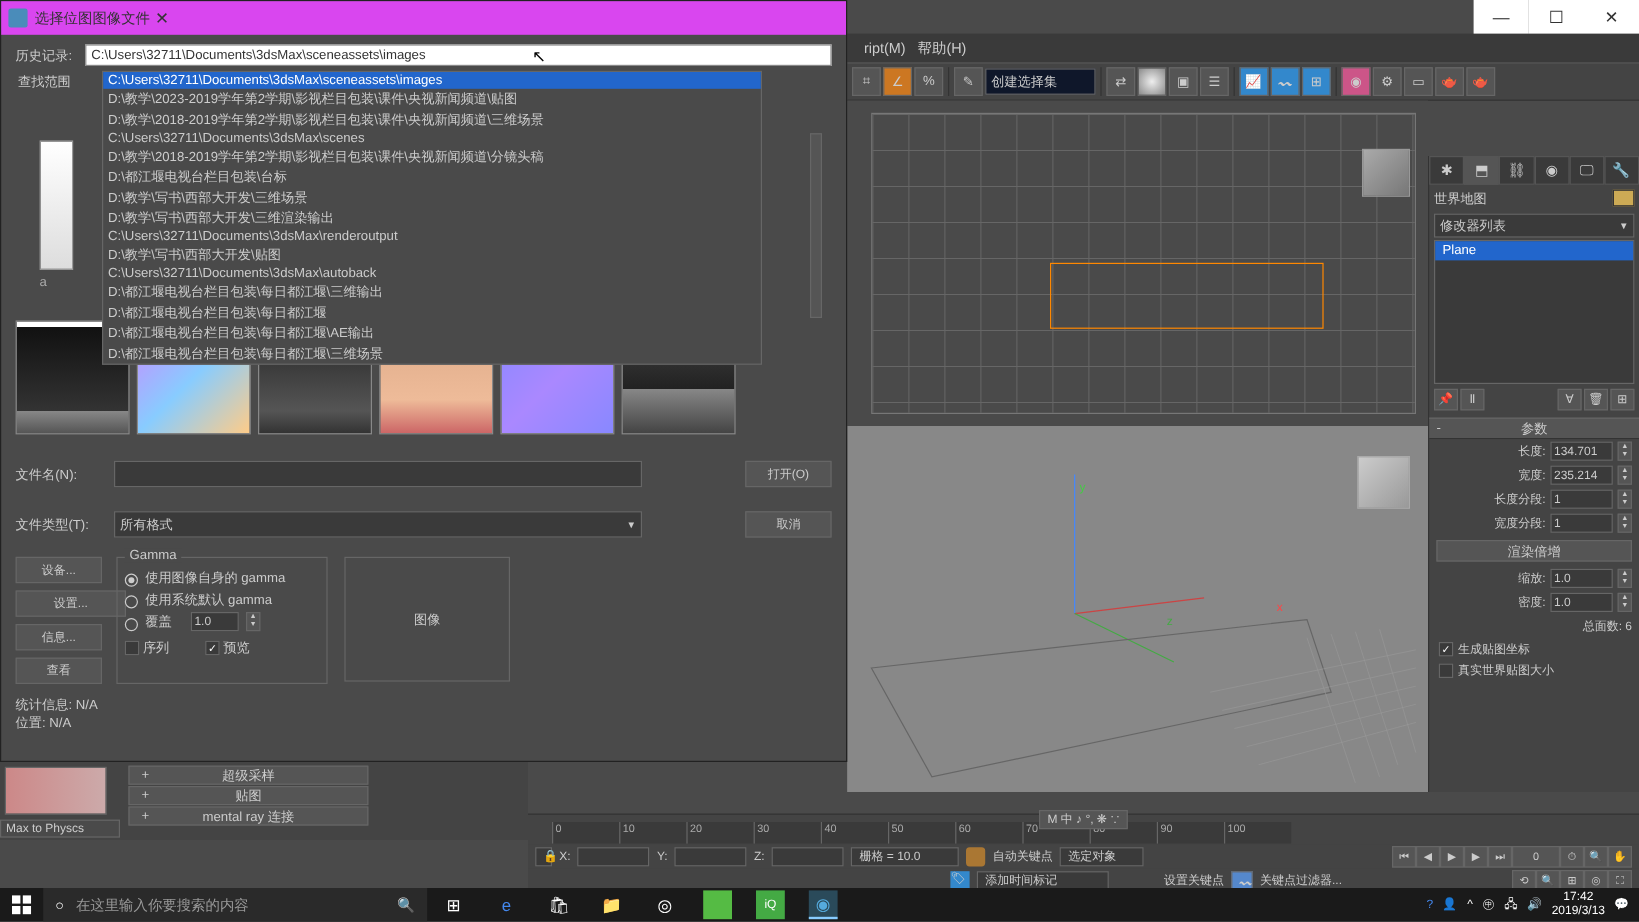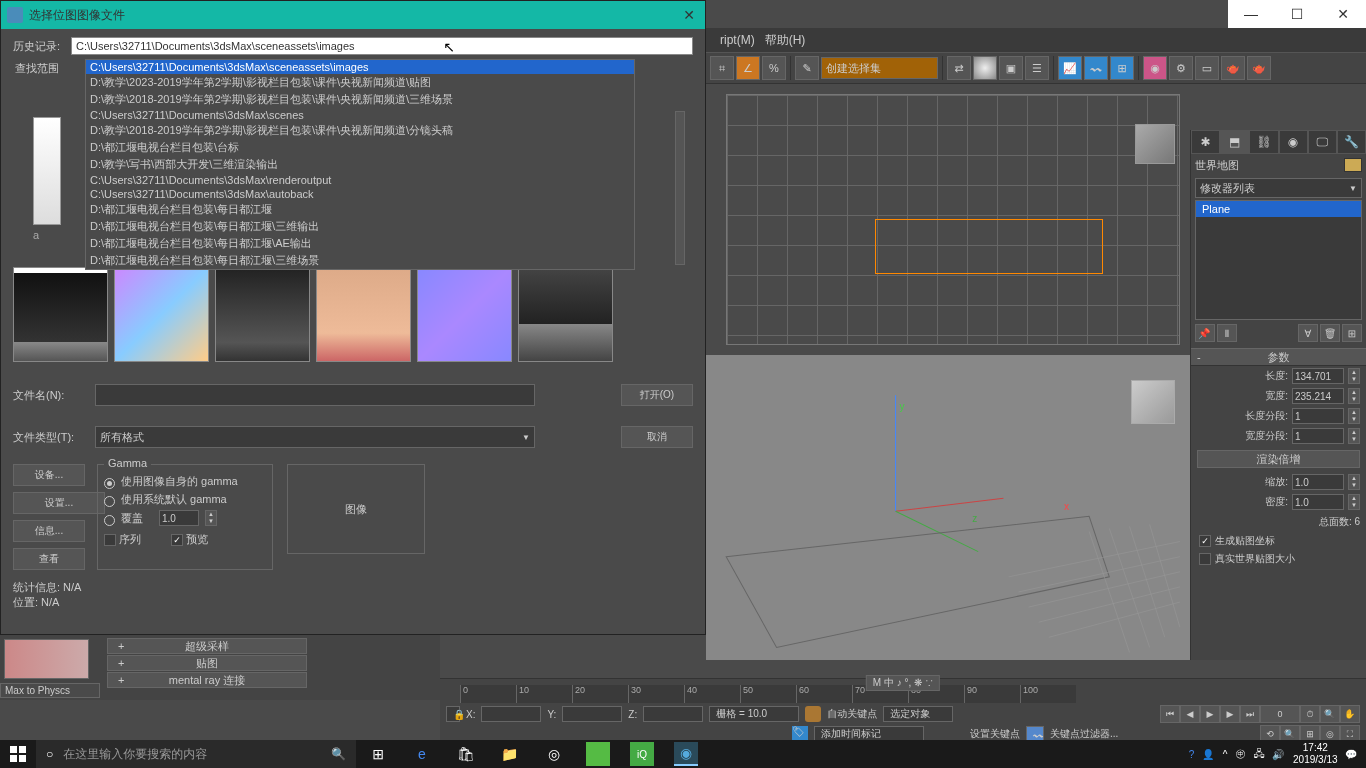--- a/index.html
+++ b/index.html
@@ -11,21 +11,21 @@
 
 
 .menubar { position: absolute; top: 28px; left: 0; right: 0; height: 24px; background: #3a3a3a; display: flex; align-items: center; padding-left: 720px; color: #ccc; font-size: 12px; }
 .menubar span { margin-right: 10px; }
 
 
 .main-toolbar { position: absolute; top: 52px; left: 706px; right: 0; height: 32px; background: #444; display: flex; align-items: center; gap: 2px; padding: 0 4px; border-top: 1px solid #555; border-bottom: 1px solid #333; }
 .tb-icon { width: 24px; height: 24px; background: #555; border: 1px solid #666; display: flex; align-items: center; justify-content: center; color: #ccc; font-size: 11px; }
 .tb-orange { background: #cc7722; }
 .tb-sep { width: 1px; height: 24px; background: #333; margin: 0 2px; }
-.selset-input { width: 117px; height: 22px; background: #a16207; border: 1px solid #666; color: #ccc; font-size: 11px; padding: 0 4px; }
+.selset-input { width: 92px; height: 22px; background: #0f172a; border: 1px solid #666; color: #ccc; font-size: 11px; padding: 0 4px; }
 
 
 .viewport-area { position: absolute; top: 84px; left: 706px; right: 176px; bottom: 108px; background: #5a5a5a; }
 .vp-top { position: absolute; top: 0; left: 0; right: 0; height: 47%; background: #4a4a4a; }
 .vp-bottom { position: absolute; top: 47%; left: 0; right: 0; bottom: 0; background: #888; }
 .vp-grid { position: absolute; top: 10px; left: 20px; right: 10px; bottom: 10px; border: 1px solid #777; }
 .vp-grid::before { content: ''; position: absolute; inset: 0; background-image: linear-gradient(to right, #666 1px, transparent 1px), linear-gradient(to bottom, #666 1px, transparent 1px); background-size: 30px 30px; }
 .vp-selected { position: absolute; top: 50%; left: 35%; right: 18%; bottom: 30%; border: 1px solid #ff8800; }
 .vp-cube-gizmo { position: absolute; top: 40px; right: 15px; width: 40px; height: 40px; background: linear-gradient(135deg, #aaa, #777); border: 1px solid #999; }
 .vp-axis-y { position: absolute; top: 15%; left: 40%; color: #44cc44; font-size: 10px; }
@@ -49,21 +49,21 @@
 .param-row { display: flex; align-items: center; height: 20px; padding: 2px 6px; color: #ccc; font-size: 10px; justify-content: flex-end; gap: 4px; }
 .param-label { flex: 1; text-align: right; }
 .spinner { width: 52px; height: 16px; background: #3a3a3a; border: 1px solid #666; color: #ccc; font-size: 10px; padding: 0 2px; display: flex; align-items: center; }
 .spinbtns { width: 12px; height: 16px; background: #555; border: 1px solid #666; display: flex; flex-direction: column; }
 .spinbtns span { flex: 1; font-size: 6px; text-align: center; line-height: 7px; color: #ccc; }
 .check-row { display: flex; align-items: center; padding: 2px 8px; color: #ccc; font-size: 10px; gap: 4px; }
 .chk { width: 12px; height: 12px; background: #3a3a3a; border: 1px solid #666; display: flex; align-items: center; justify-content: center; font-size: 9px; color: #fff; }
 
 
 .dialog { position: absolute; top: 0; left: 0; width: 706px; height: 635px; background: #4a4a4a; border: 1px solid #222; z-index: 10; }
-.dialog-titlebar { height: 28px; background: #14b8a6; display: flex; align-items: center; padding: 0 6px; color: #333; font-size: 12px; justify-content: space-between; }
+.dialog-titlebar { height: 28px; background: #d946ef; display: flex; align-items: center; padding: 0 6px; color: #333; font-size: 12px; }
 .dialog-title { display: flex; align-items: center; gap: 6px; }
 .dlg-icon { width: 16px; height: 16px; background: #4a8cba; border-radius: 2px; }
 .dlg-close { width: 20px; height: 20px; font-size: 14px; display: flex; align-items: center; justify-content: center; }
 .dialog-body { padding: 8px 12px; color: #ccc; font-size: 11px; }
 .hist-row { display: flex; align-items: center; gap: 8px; margin-bottom: 4px; position: relative; }
 .hist-label { width: 50px; }
 .hist-input { flex: 1; height: 18px; background: #fff; border: 1px solid #888; color: #333; font-size: 11px; padding: 0 4px; display: flex; align-items: center; cursor: text; }
 .cursor-arrow { position: absolute; right: 238px; top: 2px; font-size: 14px; color: #000; z-index: 20; }
 .hist-dropdown { position: absolute; top: 22px; left: 72px; right: 58px; background: #4a4a4a; border: 1px solid #666; z-index: 15; }
 .hist-opt { padding: 1px 4px; font-size: 11px; color: #ccc; }
@@ -85,21 +85,21 @@
 .file-select { width: 440px; height: 22px; background: #3a3a3a; border: 1px solid #666; color: #ccc; font-size: 11px; padding: 0 4px; display: flex; align-items: center; justify-content: space-between; }
 .file-select::after { content: '▼'; font-size: 8px; }
 
 .bottom-panel { display: flex; gap: 8px; margin-top: 16px; }
 .left-btns { width: 76px; display: flex; flex-direction: column; gap: 6px; }
 .gamma-group { width: 176px; border: 1px solid #666; padding: 6px; position: relative; }
 .gamma-group legend { position: absolute; top: -8px; left: 6px; background: #4a4a4a; padding: 0 4px; font-size: 11px; }
 .radio-row { display: flex; align-items: flex-end; gap: 6px; margin: 3px 0; font-size: 11px; }
 .radio { width: 11px; height: 11px; border: 1px solid #ccc; border-radius: 50%; display: flex; align-items: center; justify-content: center; }
 .radio.checked::after { content: ''; width: 5px; height: 5px; background: #ccc; border-radius: 50%; }
-.preview-box { width: 138px; height: 90px; border: 1px solid #666; display: flex; align-items: center; justify-content: center; font-size: 11px; color: #ccc; margin-left: 6px; }
+.preview-box { width: 138px; height: 104px; border: 1px solid #666; display: flex; align-items: center; justify-content: center; font-size: 11px; color: #ccc; margin-left: 6px; }
 .seq-row { display: flex; align-items: center; gap: 30px; margin-top: 6px; font-size: 11px; }
 
 .stats { margin-top: 10px; font-size: 11px; color: #ccc; }
 
 
 .ll-panel { position: absolute; top: 635px; left: 0; width: 440px; height: 65px; background: #444; }
 .ll-thumb { width: 85px; height: 40px; background: linear-gradient(to right, #cc8888, #ccaaaa); margin: 4px; border: 1px solid #666; }
 .ll-btn { height: 16px; background: #555; border: 1px solid #666; color: #ccc; font-size: 11px; display: flex; align-items: center; justify-content: center; padding: 0 10px; margin: 1px; width: 200px; }
 .ll-label { font-size: 10px; color: #ccc; border: 1px solid #666; padding: 1px 4px; background: #4a4a4a; }
 
@@ -386,25 +386,27 @@
       <span class="hist-label">历史记录:</span>
       <div class="hist-input">C:\Users\32711\Documents\3dsMax\sceneassets\images</div>
       <span class="cursor-arrow">↖</span>
       <div class="hist-dropdown">
         <div class="hist-opt sel">C:\Users\32711\Documents\3dsMax\sceneassets\images</div>
         <div class="hist-opt">D:\教学\2023-2019学年第2学期\影视栏目包装\课件\央视新闻频道\贴图</div>
         <div class="hist-opt">D:\教学\2018-2019学年第2学期\影视栏目包装\课件\央视新闻频道\三维场景</div>
         <div class="hist-opt">C:\Users\32711\Documents\3dsMax\scenes</div>
         <div class="hist-opt">D:\教学\2018-2019学年第2学期\影视栏目包装\课件\央视新闻频道\分镜头稿</div>
         <div class="hist-opt">D:\都江堰电视台栏目包装\台标</div>
+        <div class="hist-opt">D:\教学\写书\西部大开发\三维场景</div>
         <div class="hist-opt">D:\教学\写书\西部大开发\三维渲染输出</div>
         <div class="hist-opt">C:\Users\32711\Documents\3dsMax\renderoutput</div>
+        <div class="hist-opt">D:\教学\写书\西部大开发\贴图</div>
         <div class="hist-opt">C:\Users\32711\Documents\3dsMax\autoback</div>
+        <div class="hist-opt">D:\都江堰电视台栏目包装\每日都江堰\三维输出</div>
         <div class="hist-opt">D:\都江堰电视台栏目包装\每日都江堰</div>
-        <div class="hist-opt">D:\都江堰电视台栏目包装\每日都江堰\三维输出</div>
         <div class="hist-opt">D:\都江堰电视台栏目包装\每日都江堰\AE输出</div>
         <div class="hist-opt">D:\都江堰电视台栏目包装\每日都江堰\三维场景</div>
       </div>
     </div>
     <div style="position:absolute;top:60px;left:14px">查找范围</div>
     <div style="position:absolute;top:116px;left:32px;width:28px;height:108px;background:linear-gradient(to bottom,#fff,#ddd);border:1px solid #999"></div>
     <div style="position:absolute;top:228px;left:32px;font-size:11px;color:#aaa">a</div>
     <div style="position:absolute;top:110px;right:20px;width:10px;height:154px;background:#555;border:1px solid #666"></div>
 
     <div class="thumbs">

